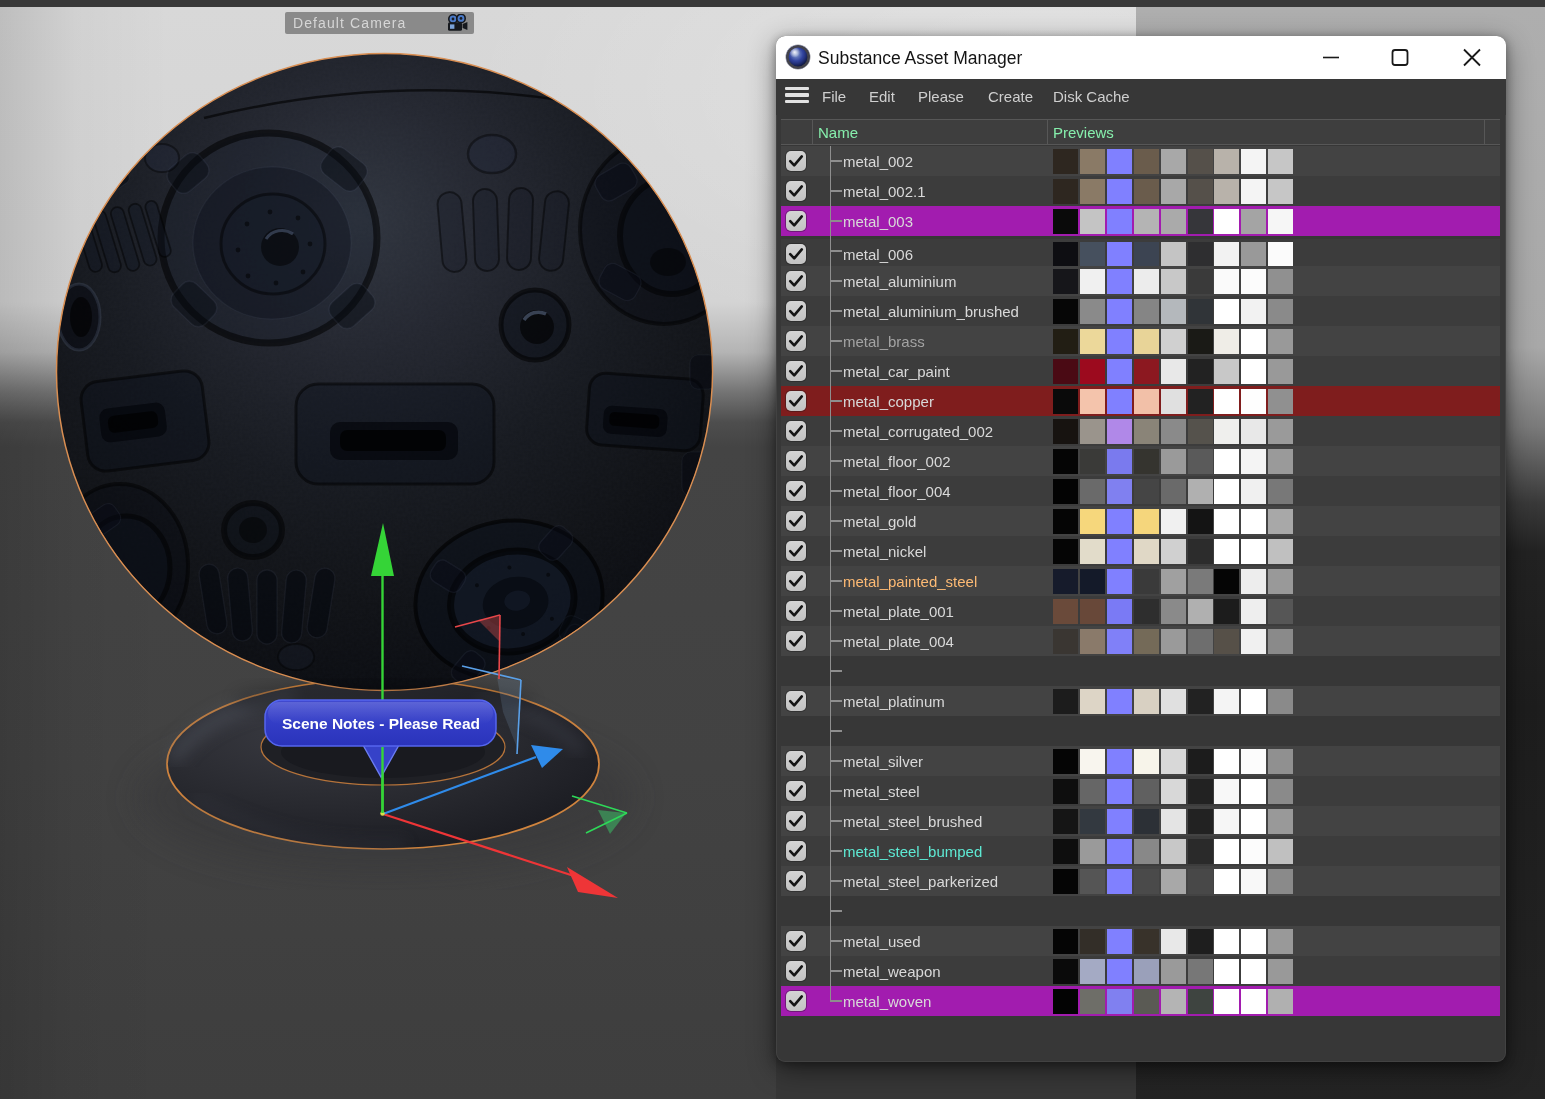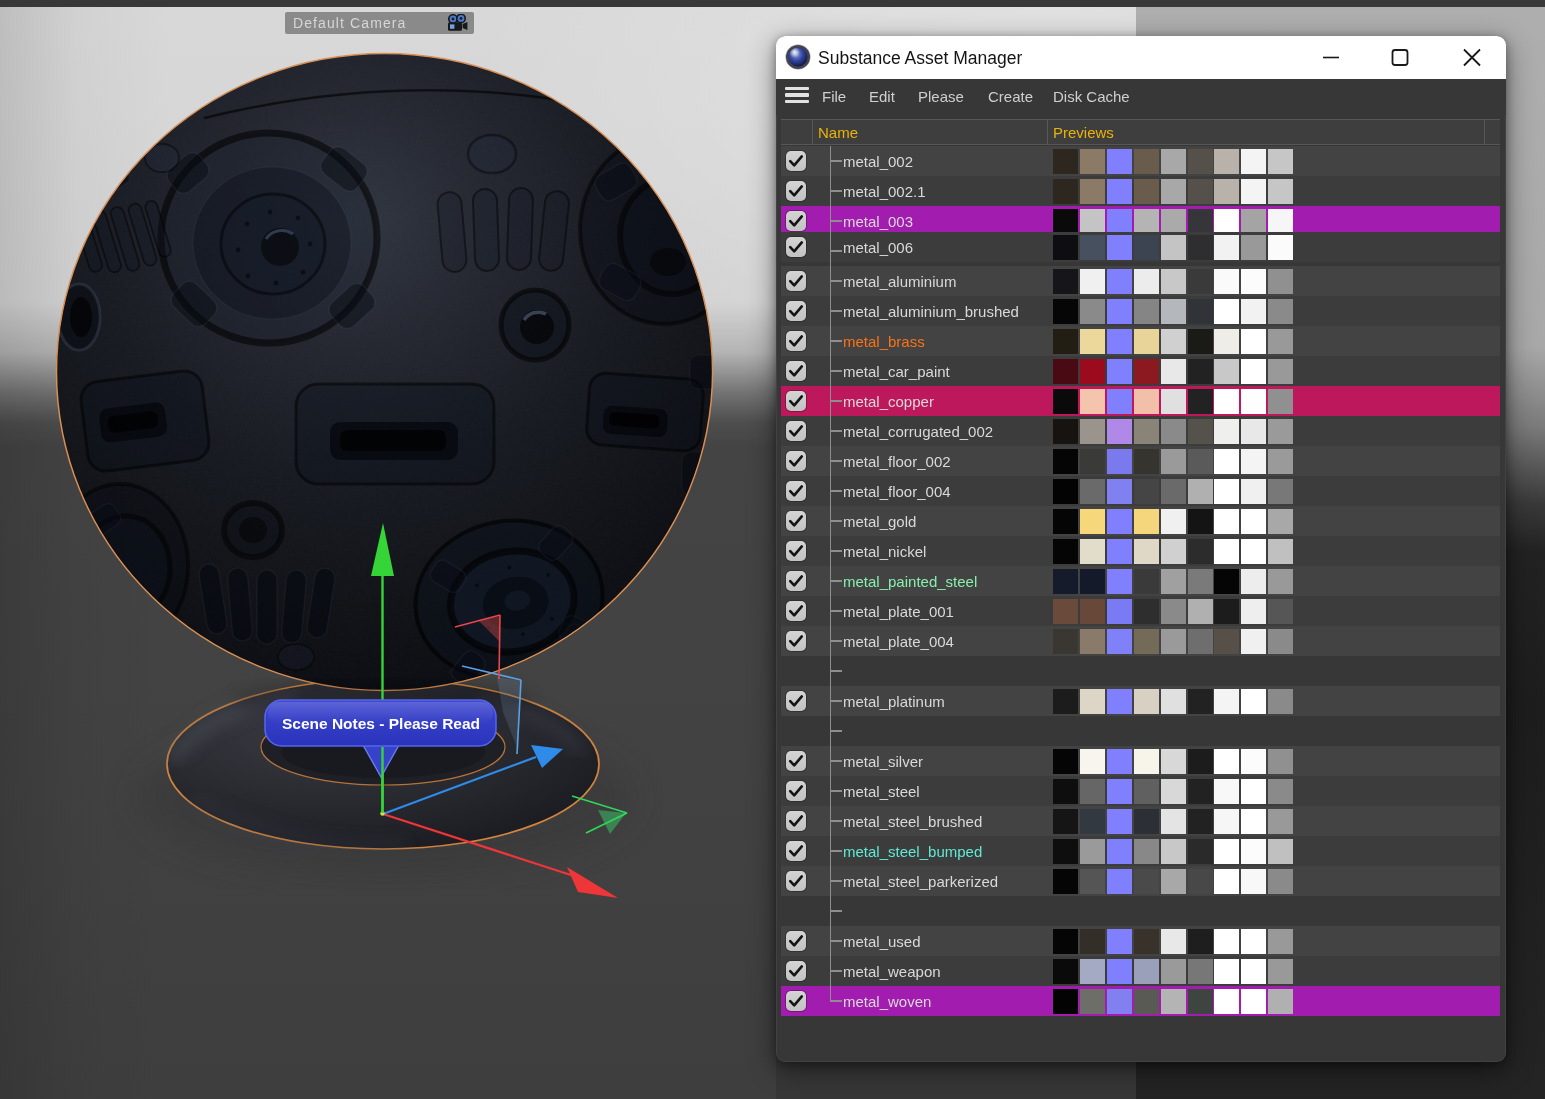--- a/index.html
+++ b/index.html
@@ -27,21 +27,21 @@
  box-shadow:inset 0 0 0 2.6px #43434b, 0 0 0 0.5px #9a9aa2, inset -2px -3px 4px rgba(0,0,0,0.5);}
 #title{position:absolute;left:42px;top:12px;font-size:17.5px;color:#141414;}
 #titlebar svg.wb{position:absolute;top:0;left:0;}
 #menubar{position:absolute;left:0;top:43px;width:730px;height:36px;background:#373737;}
 #burger{position:absolute;left:9px;top:51px;width:24px;height:16px;}
 #burger div{height:3.4px;background:#e2e2e2;border-radius:1px;margin-bottom:2.9px;}
 .mi{position:absolute;top:52px;font-size:15px;color:#cfcfcf;}
 #thead{position:absolute;left:5px;top:83px;width:719px;height:26px;background:#3e3e3e;
  border-top:1px solid #575757;border-bottom:1px solid #575757;box-sizing:border-box;}
 #thead .hl{position:absolute;top:0;width:1px;height:24px;background:#575757;}
-#thead .ht{position:absolute;top:4px;font-size:15px;color:#eab308;}
+#thead .ht{position:absolute;top:4px;font-size:15px;color:#86efac;}
 #tbody{position:absolute;left:5px;top:110px;width:719px;height:870px;}
 .row{position:absolute;left:0;width:719px;height:30px;}
 .cb{position:absolute;left:4.5px;top:4.5px;width:20px;height:20px;border-radius:5px;
  background:linear-gradient(#d4d4d4,#c2c2c2);box-shadow:0 0 0 1px rgba(20,20,20,0.35);}
 .nm{position:absolute;left:62px;top:6.5px;font-size:15px;}
 .th{position:absolute;top:2.5px;width:25px;height:25px;}
 .tick{position:absolute;left:48.5px;width:12px;height:1.6px;background:#8e8e8e;z-index:3;}
 #treeline{position:absolute;left:48.5px;top:0;width:1.6px;height:855px;background:#8e8e8e;z-index:3;}
 </style></head>
 <body>
@@ -337,21 +337,21 @@
           <div class="th" style="left:298.9px;background:#c4c4c4"></div>
           <div class="th" style="left:325.8px;background:#8080ff"></div>
           <div class="th" style="left:352.7px;background:#b4b4b4"></div>
           <div class="th" style="left:379.6px;background:#aaaaaa"></div>
           <div class="th" style="left:406.5px;background:#36363a"></div>
           <div class="th" style="left:433.4px;background:#ffffff"></div>
           <div class="th" style="left:460.3px;background:#a4a4a4"></div>
           <div class="th" style="left:487.2px;background:#f6f6f6"></div>
         </div>
         <div class="tick" style="top:74px"></div>
-<div class="row" style="top:86px;background:#3c3c3c">
+<div class="row" style="top:93px;background:#3c3c3c">
           <div class="cb"><svg width="20" height="20" viewBox="0 0 20 20">
               <path d="M4.2 10.2 L8.2 14.4 L15.8 5.4" fill="none" stroke="#141414" stroke-width="2.6" stroke-linecap="round" stroke-linejoin="round"></path>
             </svg></div>
           <div class="nm" style="color:#d9d9d9">metal_006</div>
           <div class="th" style="left:272.0px;background:#0e0e12"></div>
           <div class="th" style="left:298.9px;background:#46505e"></div>
           <div class="th" style="left:325.8px;background:#8080ff"></div>
           <div class="th" style="left:352.7px;background:#3c4452"></div>
           <div class="th" style="left:379.6px;background:#c4c4c4"></div>
           <div class="th" style="left:406.5px;background:#2e2e30"></div>
@@ -389,21 +389,21 @@
           <div class="th" style="left:406.5px;background:#303438"></div>
           <div class="th" style="left:433.4px;background:#ffffff"></div>
           <div class="th" style="left:460.3px;background:#f2f2f2"></div>
           <div class="th" style="left:487.2px;background:#8a8a8a"></div>
         </div>
         <div class="tick" style="top:164px"></div>
 <div class="row" style="top:180px;background:#434343">
           <div class="cb"><svg width="20" height="20" viewBox="0 0 20 20">
               <path d="M4.2 10.2 L8.2 14.4 L15.8 5.4" fill="none" stroke="#141414" stroke-width="2.6" stroke-linecap="round" stroke-linejoin="round"></path>
             </svg></div>
-          <div class="nm" style="color:#f97316">metal_brass</div>
+          <div class="nm" style="color:#a3a3a3">metal_brass</div>
           <div class="th" style="left:272.0px;background:#221e14"></div>
           <div class="th" style="left:298.9px;background:#ecd89a"></div>
           <div class="th" style="left:325.8px;background:#8080ff"></div>
           <div class="th" style="left:352.7px;background:#e8d498"></div>
           <div class="th" style="left:379.6px;background:#d0d0d0"></div>
           <div class="th" style="left:406.5px;background:#1a1a16"></div>
           <div class="th" style="left:433.4px;background:#efede7"></div>
           <div class="th" style="left:460.3px;background:#ffffff"></div>
           <div class="th" style="left:487.2px;background:#999999"></div>
         </div>
@@ -417,21 +417,21 @@
           <div class="th" style="left:298.9px;background:#9c0a1e"></div>
           <div class="th" style="left:325.8px;background:#8080ff"></div>
           <div class="th" style="left:352.7px;background:#8c1820"></div>
           <div class="th" style="left:379.6px;background:#e8e8e8"></div>
           <div class="th" style="left:406.5px;background:#222222"></div>
           <div class="th" style="left:433.4px;background:#c8c8c8"></div>
           <div class="th" style="left:460.3px;background:#ffffff"></div>
           <div class="th" style="left:487.2px;background:#999999"></div>
         </div>
         <div class="tick" style="top:224px"></div>
-<div class="row" style="top:240px;background:#be185d">
+<div class="row" style="top:240px;background:#7f1d1d">
           <div class="cb"><svg width="20" height="20" viewBox="0 0 20 20">
               <path d="M4.2 10.2 L8.2 14.4 L15.8 5.4" fill="none" stroke="#141414" stroke-width="2.6" stroke-linecap="round" stroke-linejoin="round"></path>
             </svg></div>
           <div class="nm" style="color:#d9d9d9">metal_copper</div>
           <div class="th" style="left:272.0px;background:#0a0a0a"></div>
           <div class="th" style="left:298.9px;background:#f4c4ac"></div>
           <div class="th" style="left:325.8px;background:#8080ff"></div>
           <div class="th" style="left:352.7px;background:#f2c0a8"></div>
           <div class="th" style="left:379.6px;background:#e0e0e0"></div>
           <div class="th" style="left:406.5px;background:#222222"></div>
@@ -517,21 +517,21 @@
           <div class="th" style="left:406.5px;background:#2c2c2c"></div>
           <div class="th" style="left:433.4px;background:#ffffff"></div>
           <div class="th" style="left:460.3px;background:#ffffff"></div>
           <div class="th" style="left:487.2px;background:#c0c0c0"></div>
         </div>
         <div class="tick" style="top:404px"></div>
 <div class="row" style="top:420px;background:#434343">
           <div class="cb"><svg width="20" height="20" viewBox="0 0 20 20">
               <path d="M4.2 10.2 L8.2 14.4 L15.8 5.4" fill="none" stroke="#141414" stroke-width="2.6" stroke-linecap="round" stroke-linejoin="round"></path>
             </svg></div>
-          <div class="nm" style="color:#86efac">metal_painted_steel</div>
+          <div class="nm" style="color:#fdba74">metal_painted_steel</div>
           <div class="th" style="left:272.0px;background:#161b2b"></div>
           <div class="th" style="left:298.9px;background:#141a29"></div>
           <div class="th" style="left:325.8px;background:#8080ff"></div>
           <div class="th" style="left:352.7px;background:#3a3a3a"></div>
           <div class="th" style="left:379.6px;background:#a0a0a0"></div>
           <div class="th" style="left:406.5px;background:#7a7a7a"></div>
           <div class="th" style="left:433.4px;background:#050505"></div>
           <div class="th" style="left:460.3px;background:#ededed"></div>
           <div class="th" style="left:487.2px;background:#999999"></div>
         </div>

